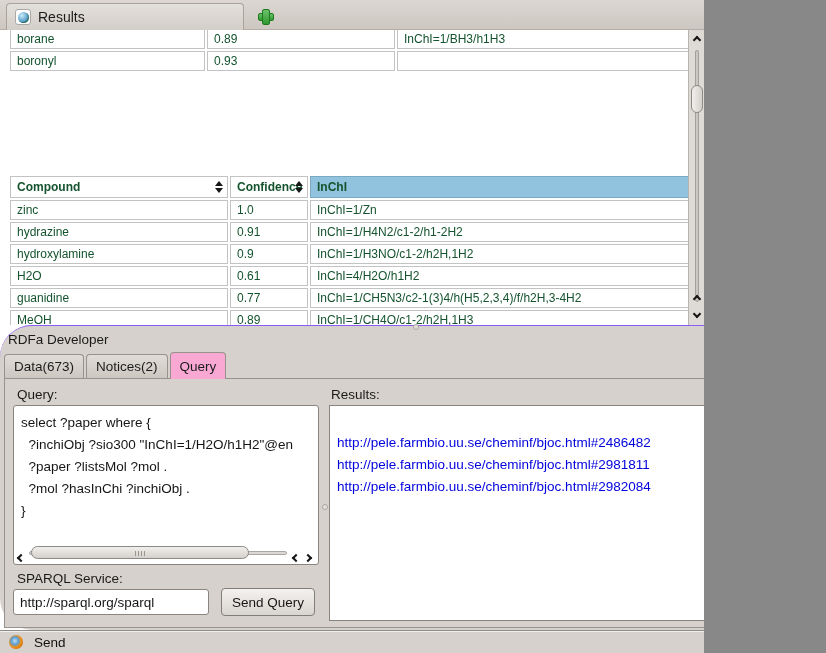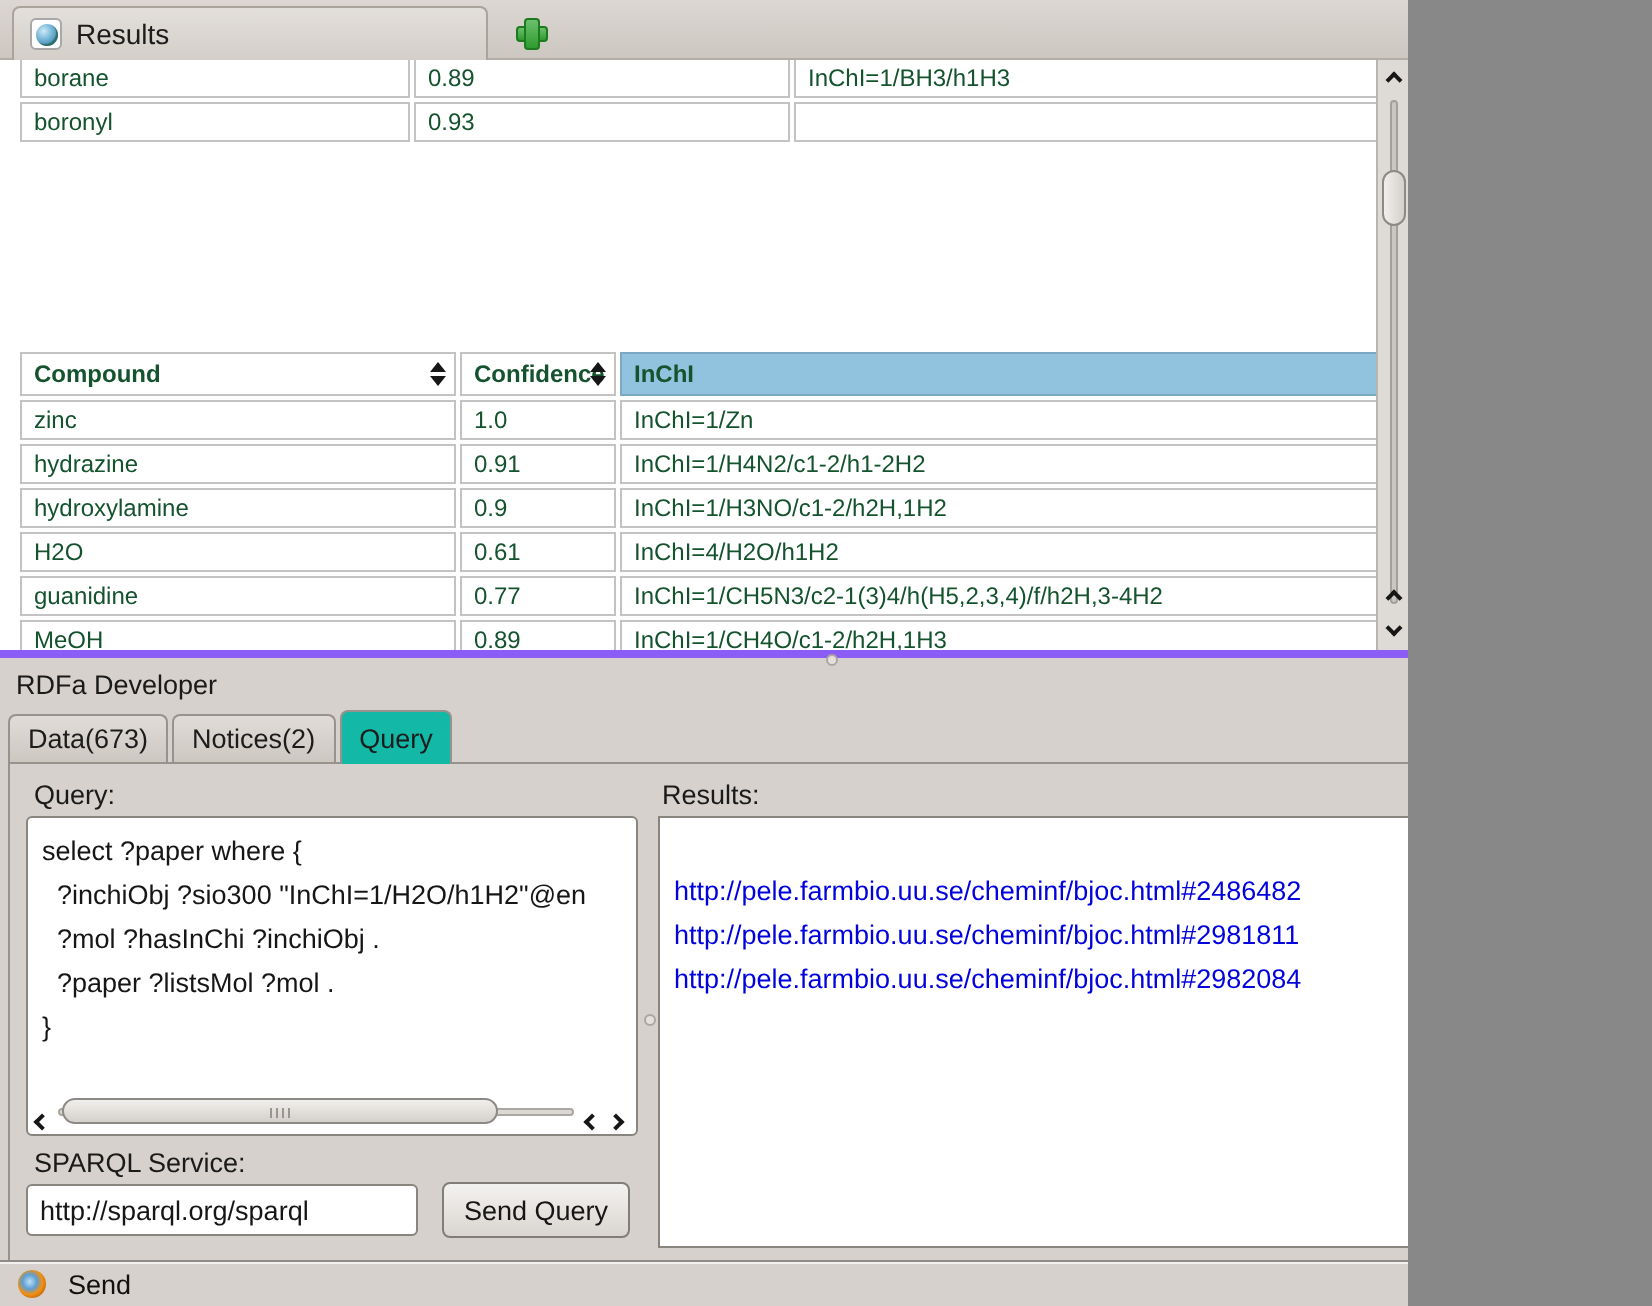--- a/index.html
+++ b/index.html
@@ -69,29 +69,29 @@
   .dd-arrow { position:absolute; right:22px; top:50%; margin-top:-2px; width:0; height:0; border-left:5px solid transparent; border-right:5px solid transparent; border-top:6px solid #161616; }
 
   
   .vscroll { position:absolute; right:0; top:30px; width:16px; height:295px; background:#dedad6; border-left:1px solid #b8b4b0; }
   .vscroll .track { position:absolute; left:6px; top:20px; width:4px; height:252px; background:#cac6c2; border:1px solid #a39f9b; border-radius:2px; }
   .vscroll .thumb { position:absolute; left:2px; top:55px; width:12px; height:28px; background:linear-gradient(90deg,#f1efed,#d4d0cb); border:1px solid #8d8984; border-radius:7px; }
   .varrow { position:absolute; left:4px; width:8px; height:8px; }
   .varrow .chev { position:absolute; left:1px; top:1px; }
 
   
-  .rdfa { position:absolute; left:0; top:325px; width:826px; height:305px; background:#d6d1cc; border-top:4px solid #8b5cf6; font-size:13.5px; }
+  .rdfa { position:absolute; left:0; top:325px; width:826px; height:305px; background:#d6d1cc; border-top:1px solid #8b5cf6; font-size:13.5px;border-radius:32px; }
   .h-grip { position:absolute; left:50%; top:-2px; width:6px; height:6px; border-radius:50%; background:#e4e1dd; border:1px solid #aaa6a1; }
   .rdfa-title { position:absolute; left:8px; top:6px; color:#1a1a1a; }
   .close-btn { position:absolute; right:8px; top:6px; width:16px; height:16px; border-radius:50%;
     background:radial-gradient(circle at 35% 30%, #ff9c8e 0%, #e53527 45%, #8d0d00 100%);
     border:1px solid #6e0a00; color:#fff; font-size:9px; font-weight:bold; text-align:center; line-height:14px; cursor:pointer; }
   .rdfa-tabs { position:absolute; left:4px; top:28px; height:25px; display:flex; gap:2px; }
   .rtab { height:25px; padding:4px 9px 0; background:linear-gradient(#e0dcd7,#ccc6c0); border:1px solid #97928b; border-bottom:none; border-radius:4px 4px 0 0; color:#1c1c1c; cursor:pointer; }
-  .rtab.active { background:#14b8a6; height:27px; margin-top:-2px; padding-top:6px; position:relative; z-index:2; }
+  .rtab.active { background:#f9a8d4; height:27px; margin-top:-2px; padding-top:6px; position:relative; z-index:2; }
   .rdfa-body { position:absolute; left:4px; top:52px; width:818px; height:250px; background:#d6d1cc; border:1px solid #97928b; }
 
   .q-label { position:absolute; left:12px; top:8px; color:#1a1a1a; }
   .querybox { position:absolute; left:8px; top:26px; width:306px; height:160px; background:#fff; border:1px solid #88847e; border-radius:3px; overflow:hidden; }
   .querytext { position:absolute; left:7px; top:6px; right:0; height:118px; overflow:hidden; font-size:13.5px; color:#161616; line-height:22px; }
   .querytext div { white-space:pre; }
   .hscroll { position:absolute; left:3px; right:3px; bottom:3px; height:16px; }
   .hscroll .track { position:absolute; left:12px; right:28px; top:6px; height:4px; background:#dcd9d5; border:1px solid #aaa6a1; border-radius:2px; }
   .hscroll .thumb { position:absolute; left:14px; top:1px; width:218px; height:13px; background:linear-gradient(#f1efed,#d4d0cb); border:1px solid #8d8984; border-radius:7px; }
   .hgrip { position:absolute; left:50%; top:4px; width:10px; height:5px; margin-left:-5px;
@@ -242,22 +242,22 @@
       <div class="rtab active">Query</div>
     </div>
 
     <div class="rdfa-body">
       <div class="q-label">Query:</div>
 
       <div class="querybox">
         <div class="querytext">
           <div>select ?paper where {</div>
           <div>  ?inchiObj ?sio300 "InChI=1/H2O/h1H2"@en</div>
+          <div>  ?paper ?listsMol ?mol .</div>
           <div>  ?mol ?hasInChi ?inchiObj .</div>
-          <div>  ?paper ?listsMol ?mol .</div>
           <div>}</div>
         </div>
         <div class="hscroll">
           <span class="harrow" style="left:1px;"><span class="chev left"></span></span>
           <span class="track"></span>
           <span class="thumb">
               <span class="hgrip"></span>
             </span>
           <span class="harrow" style="right:14px;"><span class="chev left"></span></span>
           <span class="harrow" style="right:2px;"><span class="chev right"></span></span>

